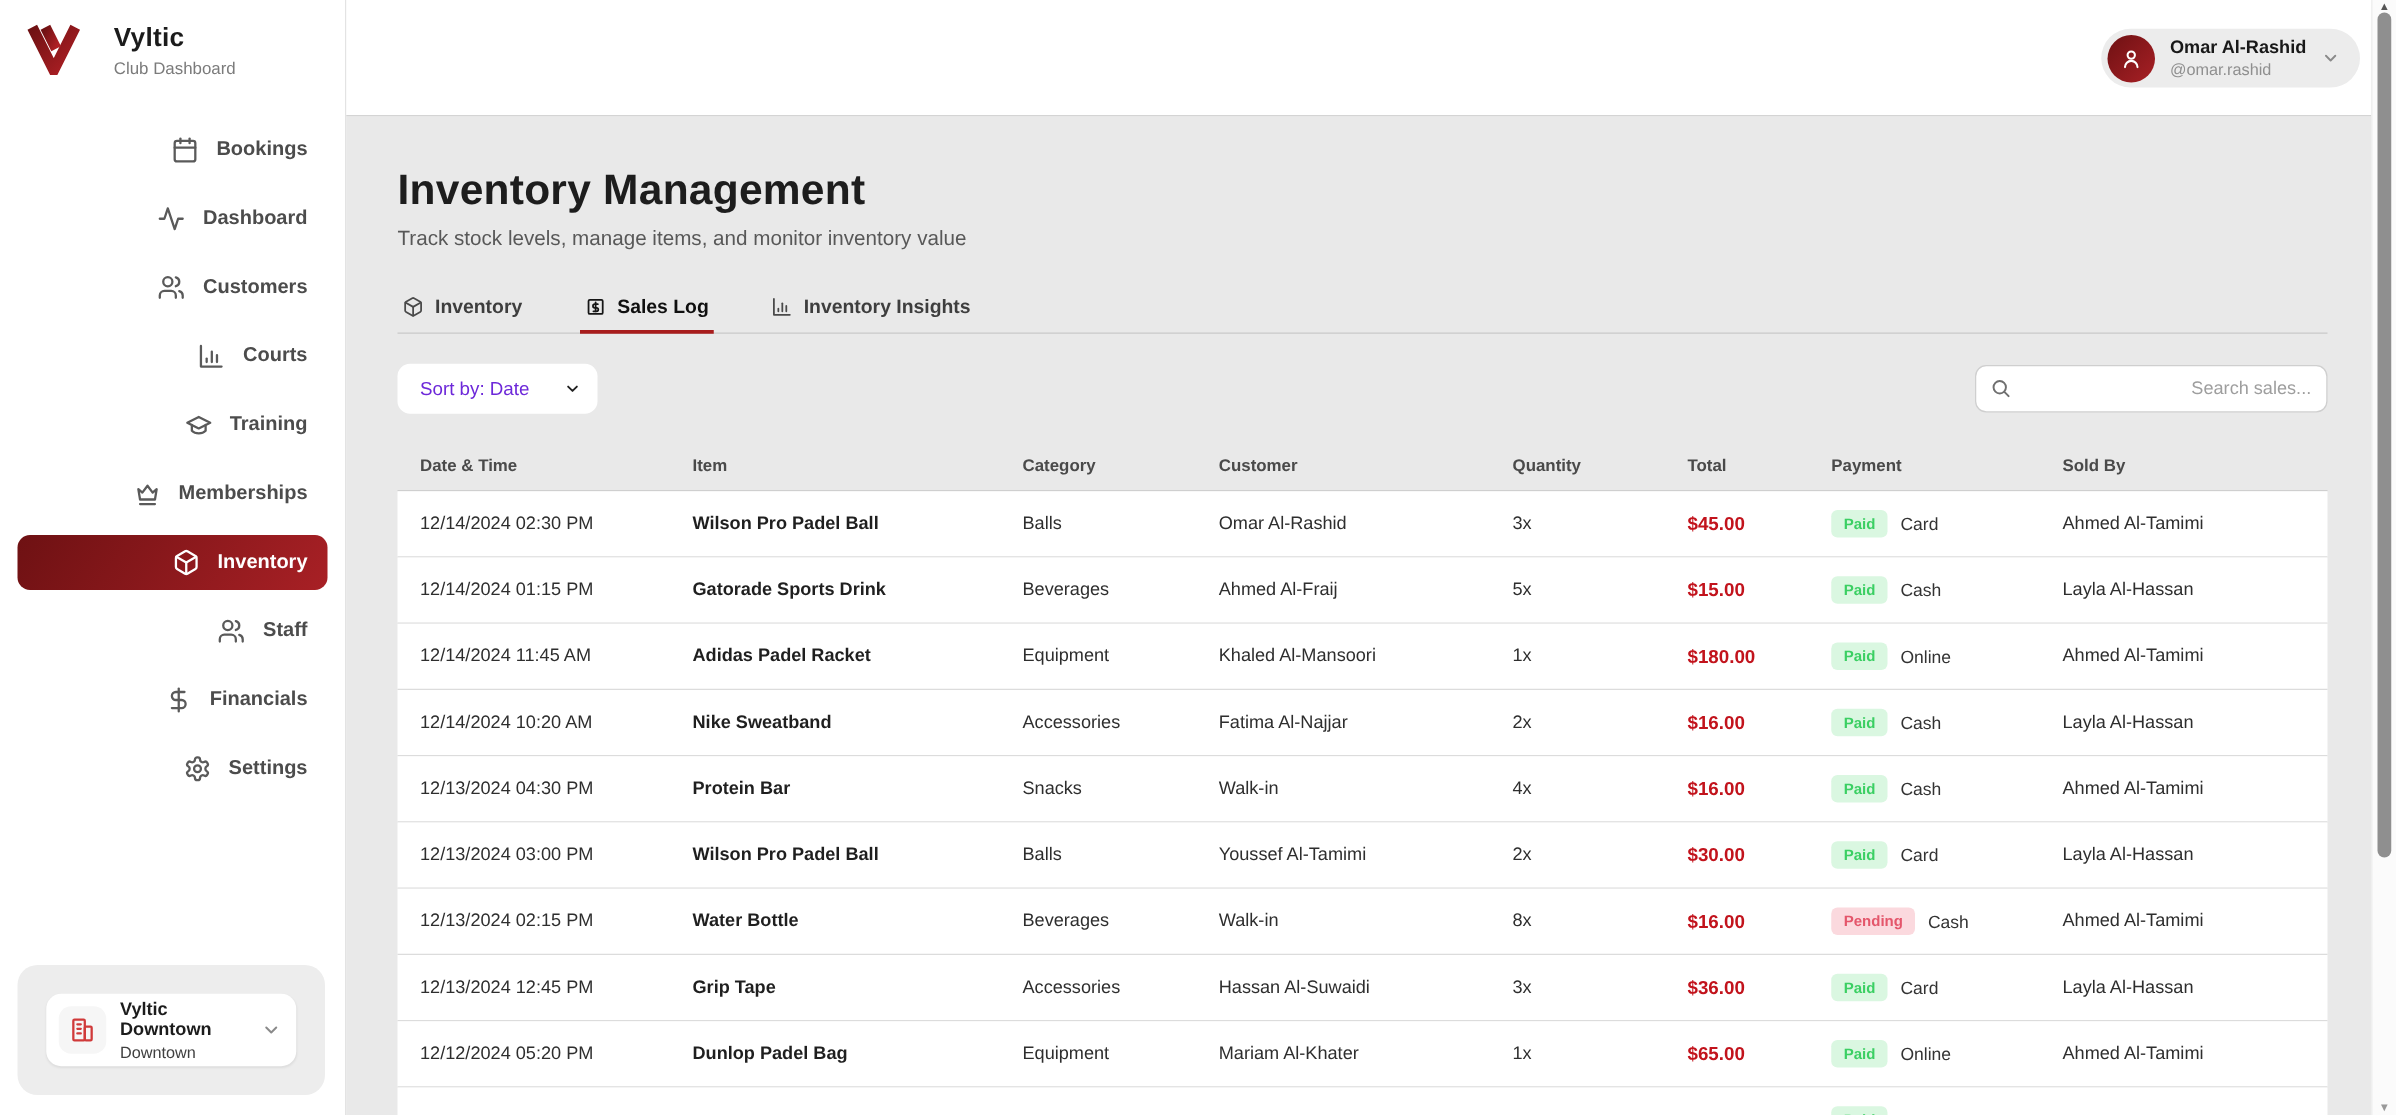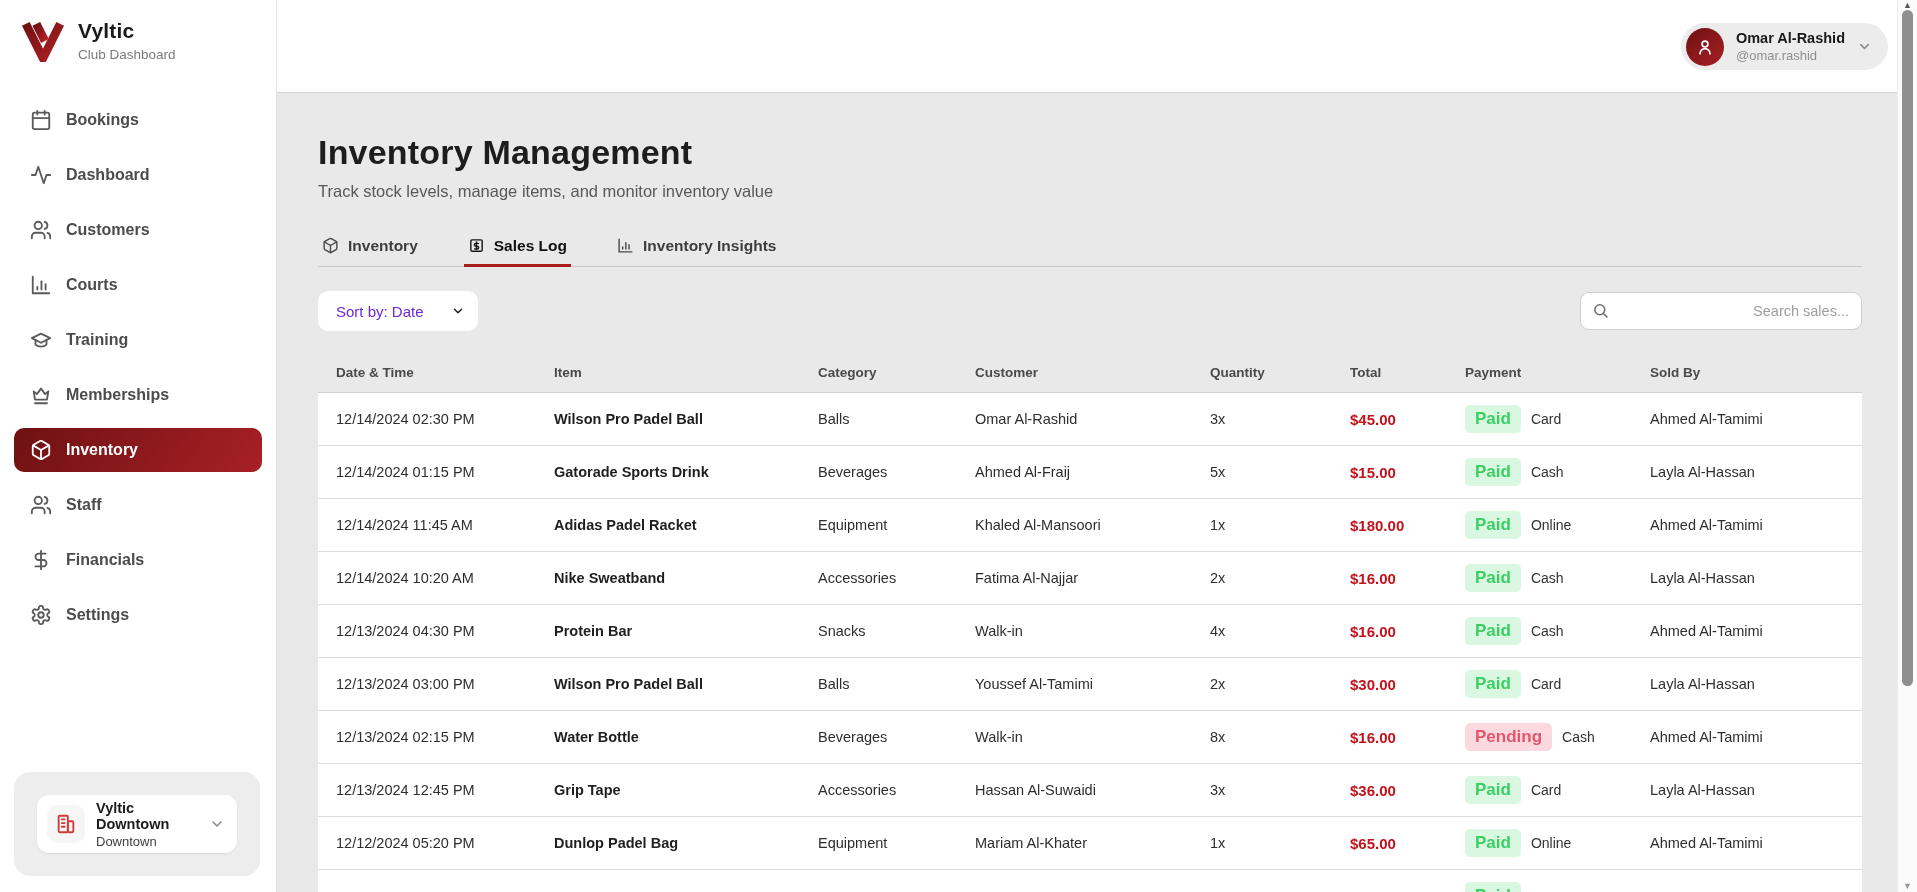--- a/index.html
+++ b/index.html
@@ -11,29 +11,29 @@
     -webkit-font-smoothing:antialiased;
   }
   svg { display:block; }
 
   
   .sidebar {
     position:absolute; left:0; top:0; width:277px; height:892px;
     background:#fff; border-right:1px solid #e3e3e3;
     display:flex; flex-direction:column;
   }
-  .brand { display:flex; align-items:flex-end; gap:12px; padding:16px 0 0 20px; }
+  .brand { display:flex; align-items:center; gap:25px; padding:16px 0 0 20px; }
   .brand-text { padding-top:3px; }
   .brand-name { font-size:21px; font-weight:800; color:#1b1b1b; letter-spacing:.2px; }
   .brand-tagline { font-size:13.5px; color:#7b7b7b; margin-top:4px; }
 
   .nav { margin-top:36px; display:flex; flex-direction:column; gap:11px; padding:0 14px; }
   .nav-item {
     height:44px; display:flex; align-items:center; padding:0 16px;
-    border-radius:10px; color:#4c4c4c; cursor:pointer;
+    border-radius:10px; color:#4c4c4c; cursor:pointer;justify-content:flex-end;
   }
   .nav-item svg { width:22px; height:22px; stroke:#5a5a5a; flex:0 0 auto; }
   .nav-item .lbl { margin-left:14px; font-size:16px; font-weight:700; }
   .nav-item.active { background:linear-gradient(125deg,#6e1113 0%,#a82025 100%); color:#fff; }
   .nav-item.active svg { stroke:#fff; }
 
   .side-spacer { flex:1; }
   .loc-outer { margin:0 16px 16px 14px; background:#ededed; border-radius:16px; padding:23px; }
   .loc-inner {
     background:#fff; border-radius:12px; height:58px;
@@ -106,21 +106,21 @@
   }
   .c-date  { width:236px; padding-left:18px; }
   .c-item  { width:264px; font-weight:600; color:#1f1f1f; }
   .c-cat   { width:157px; }
   .c-cust  { width:235px; }
   .c-qty   { width:140px; }
   .c-total { width:115px; font-weight:700; color:#c2131c; font-size:15px; }
   .c-pay   { width:185px; display:flex; align-items:center; gap:10px; }
   .c-sold  { flex:1; }
   .thead > div { font-size:13.5px; font-weight:700; color:#4a4a4a; }
-  .badge { padding:4px 10px; border-radius:5px; font-size:17px; font-weight:600; }
+  .badge { padding:4px 10px; border-radius:5px; font-size:12px; font-weight:600; }
   .badge.paid    { background:#daf7e1; color:#3bcf63; }
   .badge.pending { background:#fbd9de; color:#e4566b; }
   .pay-method { font-size:14px; color:#333; }
 
   
   .scrollbar {
     position:absolute; right:0; top:0; width:20px; height:892px;
     background:#fbfbfb; border-left:1px solid #ededed;
   }
   .sb-thumb { position:absolute; left:4px; right:4px; top:10px; height:676px;

